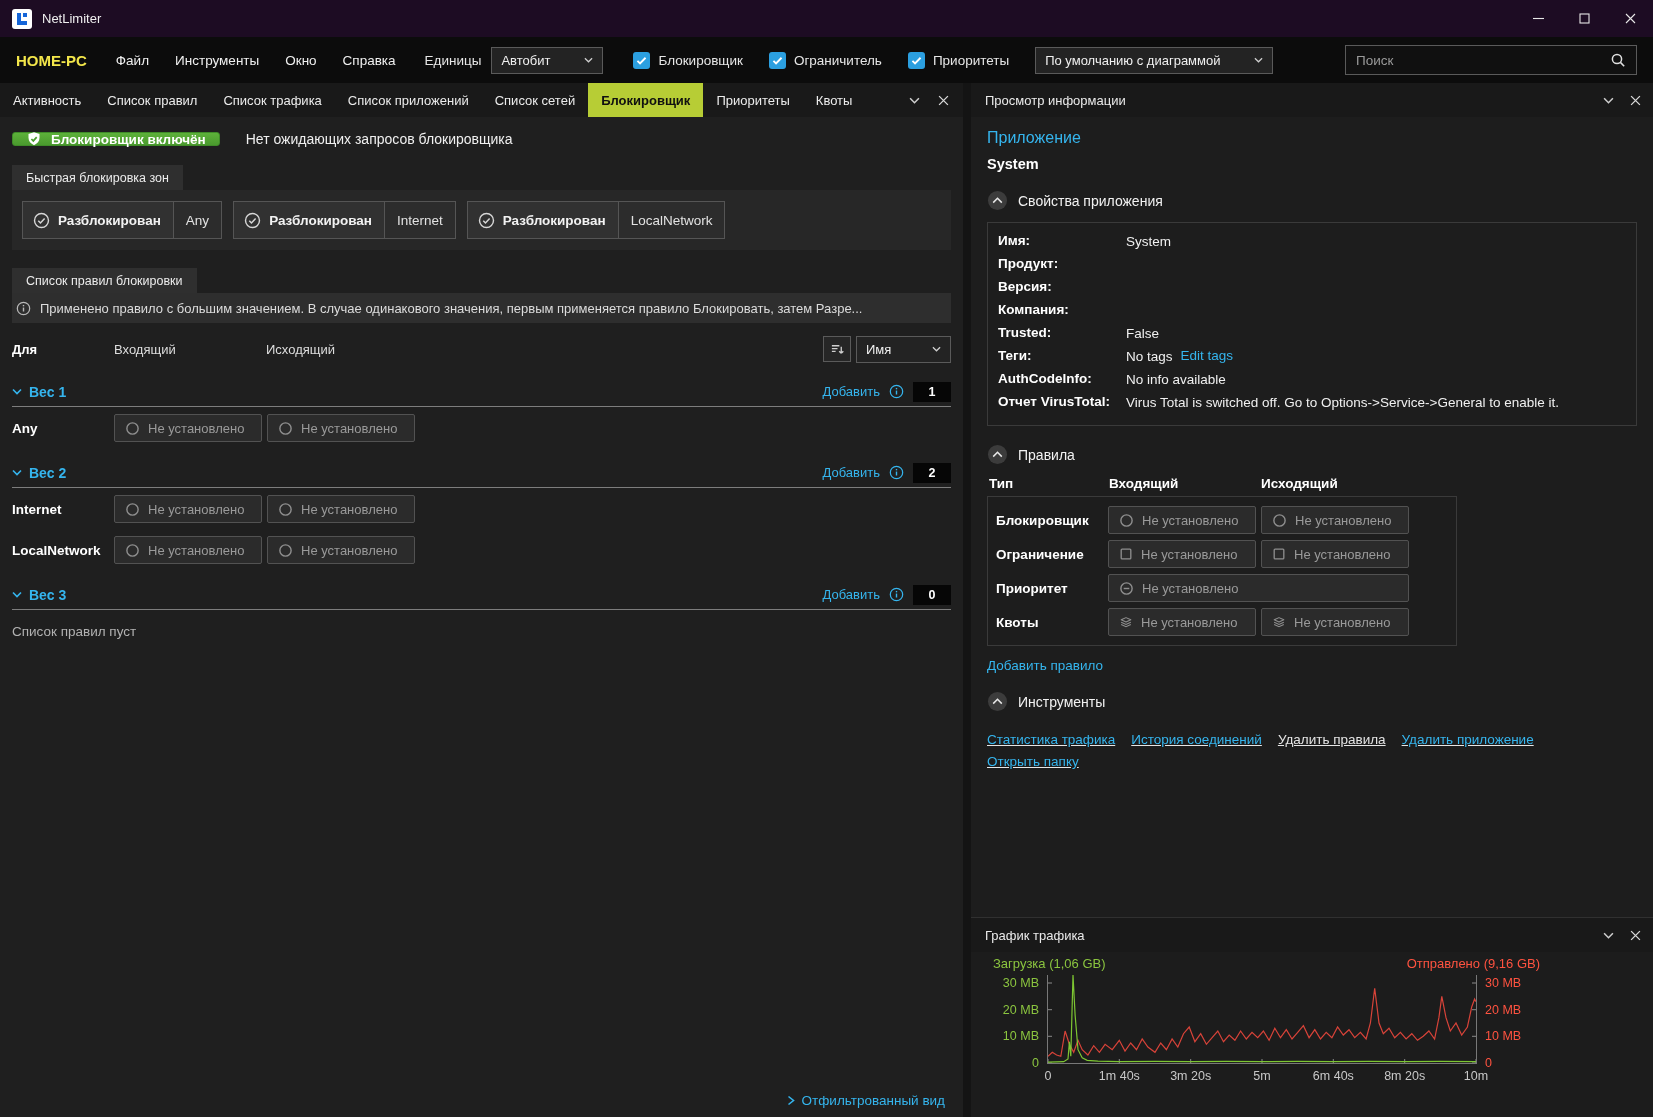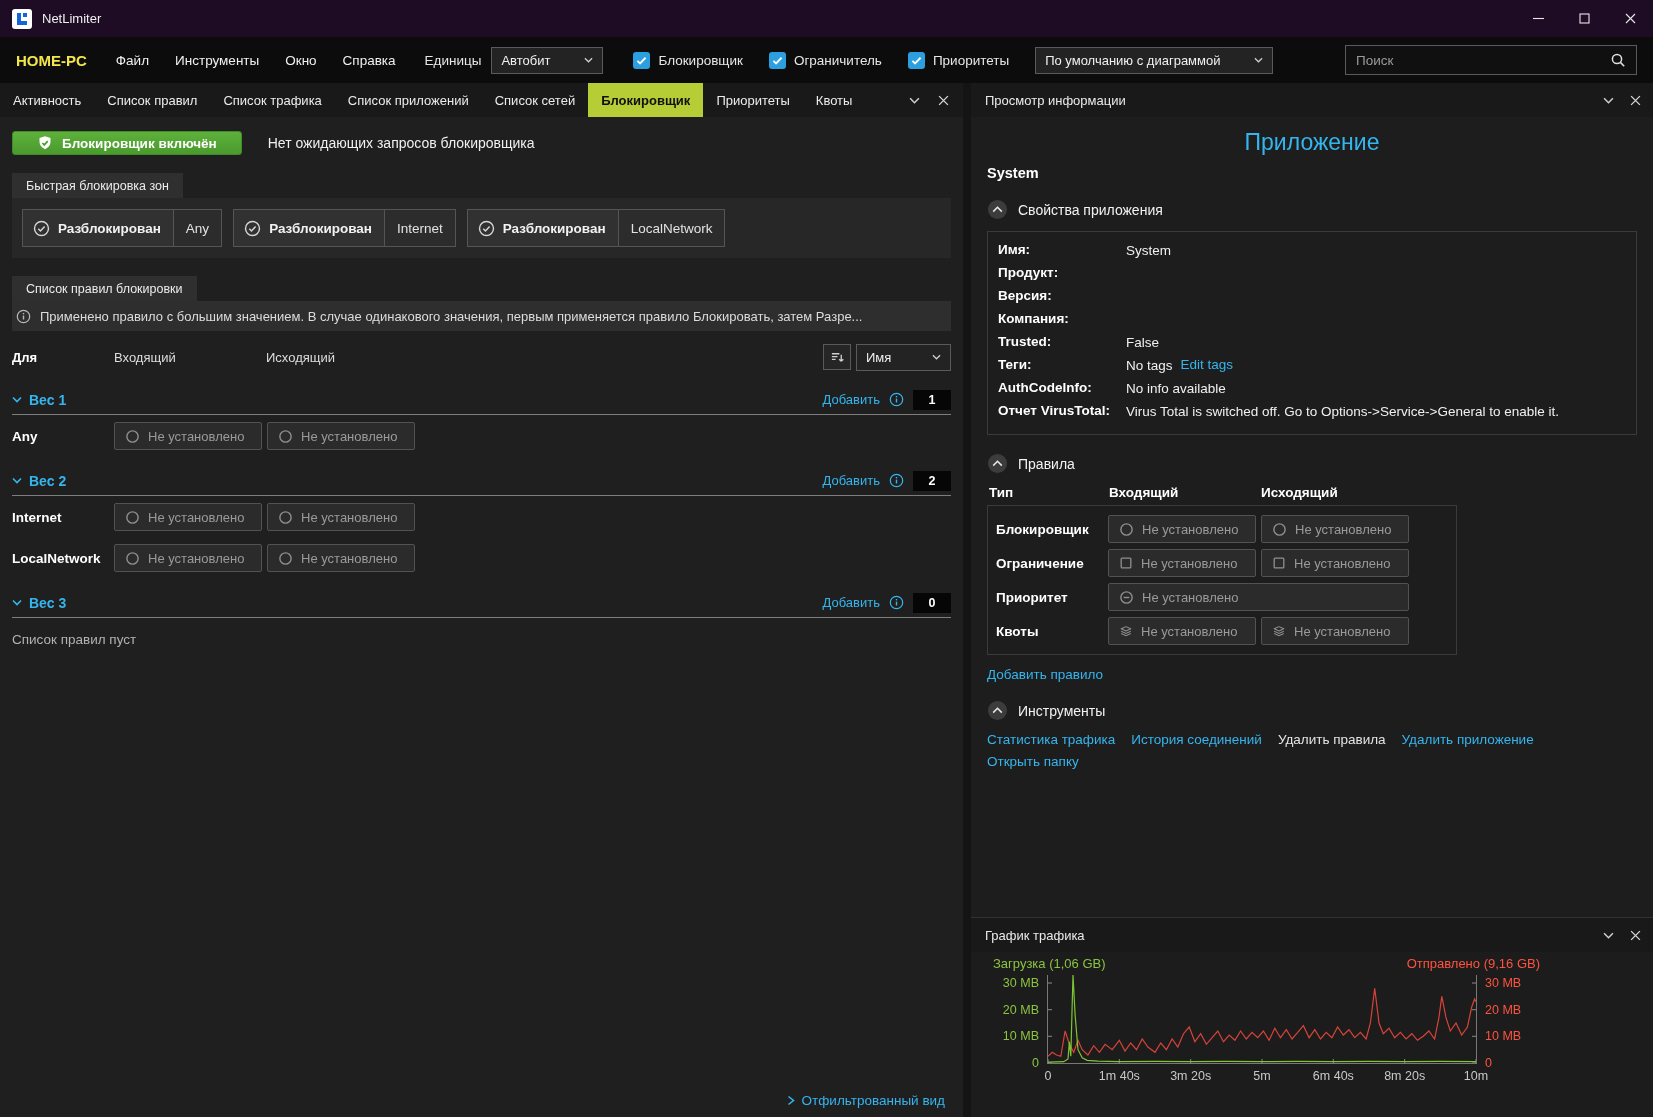--- a/index.html
+++ b/index.html
@@ -41,21 +41,21 @@
   .tab { display:flex; align-items:center; padding:0 13px; font-size:13px; color:#ececec; }
   .tab.active { background:#b7cd35; color:#101010; font-weight:700; }
   .tab-extras { margin-left:auto; display:flex; align-items:center; gap:18px; padding:0 14px; }
 
   .panel-header { height:34px; background:#191919; display:flex; align-items:center; padding:0 12px 0 14px; font-size:13px; color:#eaeaea; flex-shrink:0; }
   .panel-header .hicons { margin-left:auto; display:flex; align-items:center; gap:16px; }
 
   
   .left-content { flex:1; background:#1f1f1f; position:relative; overflow:hidden; }
   .status-row { margin:14px 12px 18px; display:flex; align-items:center; gap:26px; }
-  .blocker-on { display:flex; align-items:center; gap:9px; background:linear-gradient(#5db13a,#4a9a2e); border:1px solid #3f8c28; border-radius:3px; color:#fff; font-weight:700; font-size:13.5px; height:24px; padding:0 24px; font-family:inherit; }
+  .blocker-on { display:flex; align-items:center; gap:9px; background:linear-gradient(#5db13a,#4a9a2e); border:1px solid #3f8c28; border-radius:3px; color:#fff; font-weight:700; font-size:13.5px; height:14px; padding:0 13px; font-family:inherit; }
   .pending { font-size:14px; color:#f0f0f0; }
 
   .section-tab { display:inline-block; background:#2f2f2f; color:#ececec; font-size:12.5px; padding:6px 14px 5px; margin-left:12px; }
   .zones-panel { margin:0 12px 18px; background:#272727; padding:11px 10px; display:flex; gap:11px; }
   .zone { display:flex; align-items:center; background:#313131; border:1px solid #555; height:38px; }
   .zone .zicon { margin-left:10px; }
   .zstate { font-weight:700; font-size:13.5px; color:#f2f2f2; padding:0 12px 0 8px; }
   .zname { border-left:1px solid #555; align-self:stretch; display:flex; align-items:center; padding:0 12px; color:#e2e2e2; font-size:13.5px; background:#2c2c2c; }
 
   .info-bar { margin:0 12px 8px; background:#2e2e2e; height:30px; display:flex; align-items:center; gap:9px; padding:0 4px; overflow:hidden; }
@@ -75,37 +75,37 @@
   .badge { width:38px; height:20px; background:#060606; color:#fff; font-weight:700; font-size:12.5px; text-align:center; line-height:20px; }
   .rule-row { margin:0 12px; padding:7px 0 6px; display:flex; align-items:center; }
   .rname { width:102px; font-weight:700; font-size:13.5px; color:#fff; }
   .notset { display:flex; align-items:center; gap:8px; padding:0 10px; background:#2b2b2b; border:1px solid #525252; color:#9a9a9a; font-size:13px; border-radius:2px; height:28px; width:148px; margin-right:5px; font-family:inherit; }
   .empty-text { margin:14px 12px; color:#b2b2b2; font-size:13.5px; }
   .left-footer { position:absolute; left:0; right:0; bottom:0; height:34px; display:flex; align-items:center; justify-content:flex-end; gap:7px; padding-right:18px; background:#1f1f1f; }
   .filtered-link { color:#35b5ee; font-size:13.5px; }
 
   
   .info-body { flex:1; padding:8px 16px 0; overflow:hidden; }
-  .app-type { color:#35b5ee; font-size:23px; margin:4px 0 9px;text-align:center; }
+  .app-type { color:#35b5ee; font-size:16px; margin:4px 0 9px; }
   .app-name { font-weight:700; font-size:14.5px; margin-bottom:16px; color:#fff; }
   .sec-head { display:flex; align-items:center; gap:10px; margin:18px 0 11px; font-size:14px; color:#f2f2f2; }
   .props-box { border:1px solid #3a3a3a; padding:8px 10px 10px; }
   .prop-row { display:flex; align-items:flex-start; padding:2px 0; font-size:13.5px; min-height:23px; }
   .plabel { width:128px; font-weight:700; color:#fff; flex-shrink:0; }
   .pvalue { color:#f0f0f0; max-width:470px; line-height:1.35; }
   .plink { color:#35b5ee; margin-left:8px; }
 
   .rt-headers { display:flex; font-weight:700; font-size:13.5px; color:#fff; margin:0 0 5px 2px; }
   .rt-type { width:120px; } .rt-in { width:152px; } .rt-out { width:152px; }
   .rules-box { border:1px solid #3a3a3a; padding:6px 8px; width:470px; }
   .rrow { display:flex; align-items:center; padding:3px 0; }
   .rtype { width:112px; font-weight:700; font-size:13.5px; color:#fff; }
   .notset.wide { width:301px; }
   .addrule { display:inline-block; margin-top:12px; color:#35b5ee; font-size:13.5px; }
-  .tools-links { display:flex; flex-wrap:wrap; gap:7px 16px; font-size:13.5px; max-width:600px; margin-top:11px; }
+  .tools-links { display:flex; flex-wrap:wrap; gap:7px 16px; font-size:13.5px; max-width:600px; margin-top:20px;text-decoration:underline; }
   .tlink { color:#35b5ee; }
   .tlink.muted { color:#e4e4e4; }
 
   
   .traffic-panel { height:200px; background:#1c1c1c; border-top:1px solid #303030; display:flex; flex-direction:column; flex-shrink:0; }
   .legend-row { display:flex; justify-content:space-between; padding:4px 113px 4px 22px; font-size:13px; }
   .legend-dl { color:#8bc53f; }
   .legend-ul { color:#ff5340; }
   .chart-row { display:flex; align-items:flex-start; }
   .ygutter { position:relative; height:89px; flex-shrink:0; }

